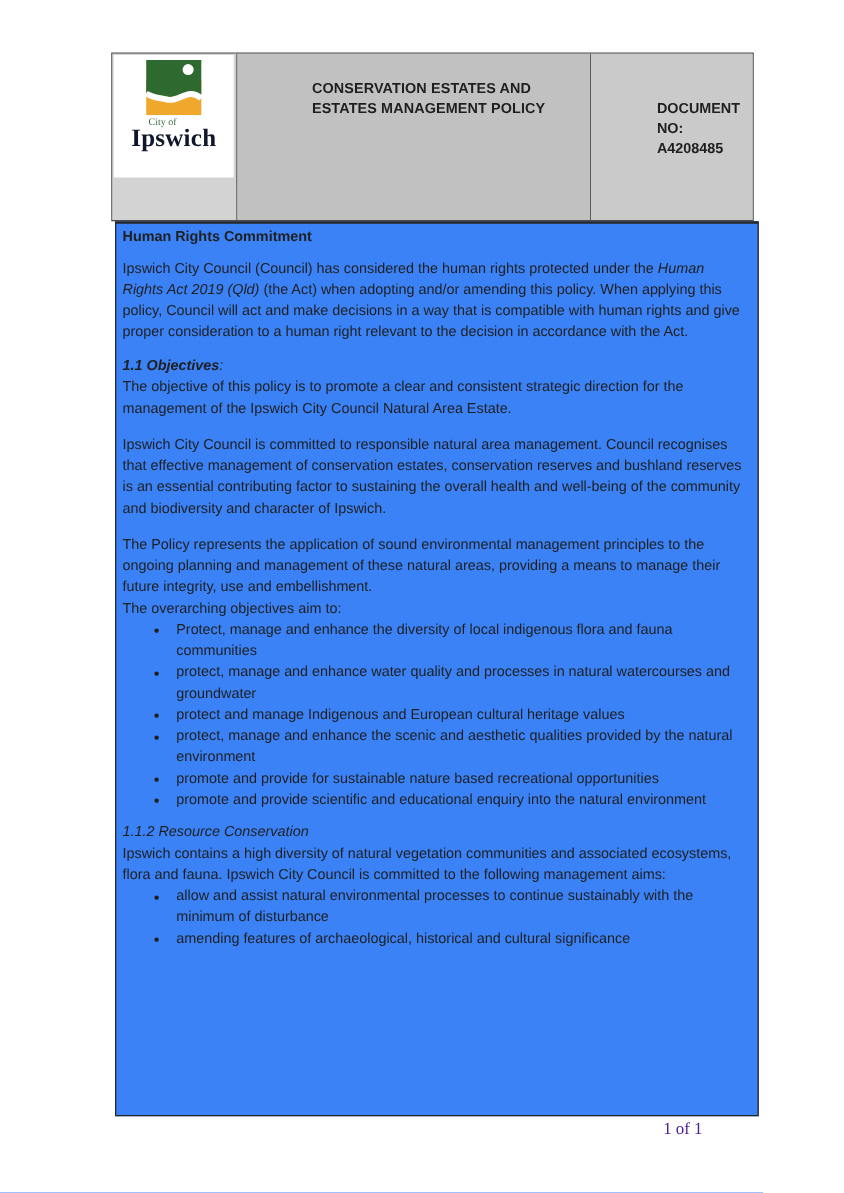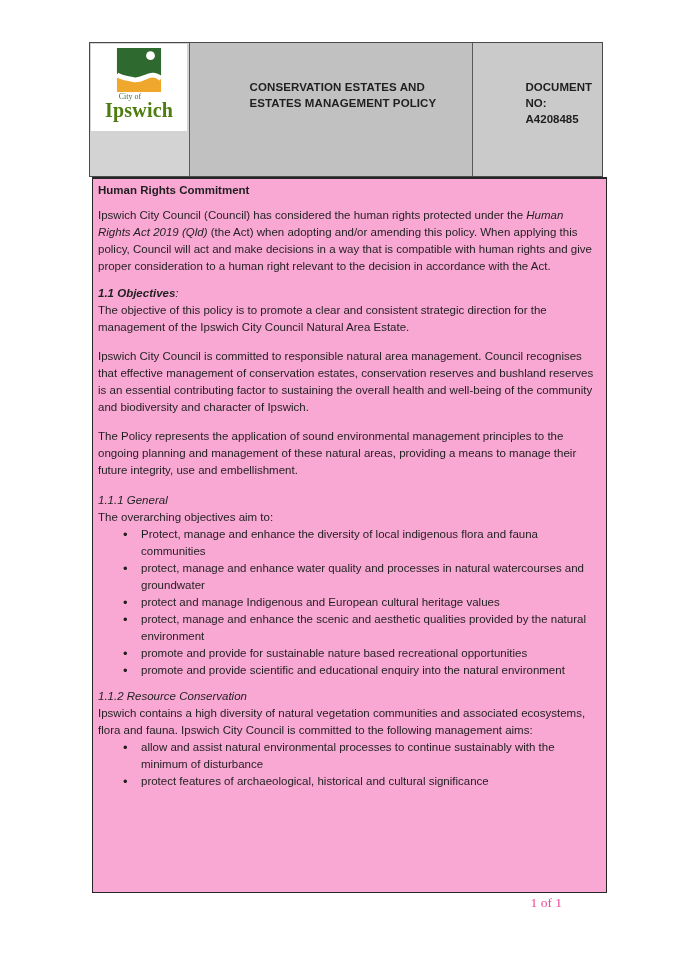--- a/index.html
+++ b/index.html
@@ -24,21 +24,21 @@
   .cell { height: 100%; }
   .cell-logo {
     width: 100px;
     background: #d3d3d3;
     border-right: 1px solid #5a5a5a;
   }
   .cell-title {
     width: 284px;
     background: #c1c1c1;
     border-right: 1px solid #5a5a5a;
-    padding: 36px 8px 0 60px;
+    padding: 20px 8px 0 60px;
   }
   .cell-docno {
     width: 130px;
     background: #cacaca;
     padding: 36px 4px 0 5px;
   }
   .title-line {
     font-weight: bold;
     font-size: 11.5px;
     line-height: 16px;
@@ -46,52 +46,52 @@
   }
   .docno-line {
     font-weight: bold;
     font-size: 11.5px;
     line-height: 16px;
     padding-left: 48px;
   }
 
   
   .logo-panel {
-    width: 96px; height: 87px;
+    width: 96px; height: 98px;
     margin: 1px 0 0 1px;
     background: #ffffff;
     text-align: center;
   }
   .logo-mark { margin-top: 3px; }
   .logo-text { margin-top: -4px; line-height: 1; }
   .logo-cityof {
     display: block;
     font-family: "Liberation Serif", serif;
     font-size: 8px;
     color: #3d6b40;
     margin: 0 0 0 -18px;
   }
   .logo-ipswich {
     display: block;
     font-family: "Liberation Serif", serif;
     font-size: 20px;
     font-weight: bold;
-    color: #4d7c0f;
+    color: #0f172a;
     letter-spacing: 0.2px;
     margin-top: -1px;
   }
 
   
   .doc-box {
     position: absolute;
     left: 92px; top: 177px;
     width: 515px; height: 716px;
     border: 1px solid #262626;
     border-top-width: 2px;
-    background: #f9a8d4;
+    background: #3b82f6;
     padding: 3px 7px 0 5px;
     font-size: 11.5px;
     line-height: 17px;
   }
   .doc-box p { margin: 0; }
   .b { font-weight: bold; }
   .i { font-style: italic; }
 
   .sp8  { margin-top: 8px  !important; }
   .sp10 { margin-top: 10px !important; font-style: italic; }
@@ -115,21 +115,21 @@
     font-size: 13px;
   }
 
   
   .page-footer {
     position: absolute;
     top: 895px;
     right: 113px;
     font-family: "Liberation Serif", serif;
     font-size: 13.5px;
-    color: #ec4899;
+    color: #4c1d95;
   }
 </style>
 </head>
 <body>
 
 <div class="header-table">
   <div class="cell cell-logo">
     <div class="logo-panel">
       <svg class="logo-mark" width="46" height="46" viewBox="0 0 48 48">
         <rect x="1" y="18" width="46" height="29" fill="#f0a82c"></rect>
@@ -159,35 +159,34 @@
 
   <p class="sp8"><span>Ipswich City Council (Council) has considered the human rights protected under the </span><span class="i">Human Rights Act 2019 (Qld)</span><span> (the Act) when adopting and/or amending this policy.  When applying this policy, Council will act and make decisions in a way that is compatible with human rights and give proper consideration to a human right relevant to the decision in accordance with the Act.</span></p>
 
   <p class="sp10"><span class="b">1.1 Objectives</span><span>:</span></p>
   <p>The objective of this policy is to promote a clear and consistent strategic direction for the management of the Ipswich City Council Natural Area Estate.</p>
 
   <p class="sp12">Ipswich City Council is committed to responsible natural area management.  Council recognises that effective management of conservation estates, conservation reserves and bushland reserves is an essential contributing factor to sustaining the overall health and well-being of the community and biodiversity and character of Ipswich.</p>
 
   <p class="sp12">The Policy represents the application of sound environmental management principles to the ongoing planning and management of these natural areas, providing a means to manage their future integrity, use and embellishment.</p>
 
-  <p class="i sp13">1.1.1 General</p>
   <p>The overarching objectives aim to:</p>
 
   <ul class="bullets">
     <li>Protect, manage and enhance the diversity of local indigenous flora and fauna communities</li>
     <li>protect, manage and enhance water quality and processes in natural watercourses and groundwater</li>
     <li>protect and manage Indigenous and European cultural heritage values</li>
     <li>protect, manage and enhance the scenic and aesthetic qualities provided by the natural environment</li>
     <li>promote and provide for sustainable nature based recreational opportunities</li>
     <li>promote and provide scientific and educational enquiry into the natural environment</li>
   </ul>
 
   <p class="i sp9">1.1.2 Resource Conservation</p>
   <p>Ipswich contains a high diversity of natural vegetation communities and associated ecosystems, flora and fauna.  Ipswich City Council is committed to the following management aims:</p>
 
   <ul class="bullets">
     <li>allow and assist natural environmental processes to continue sustainably with the minimum of disturbance</li>
-    <li>protect features of archaeological, historical and cultural significance</li>
+    <li>amending features of archaeological, historical and cultural significance</li>
   </ul>
 
 </div>
 
 <div class="page-footer">1 of 1</div>
 
 </body></html>

